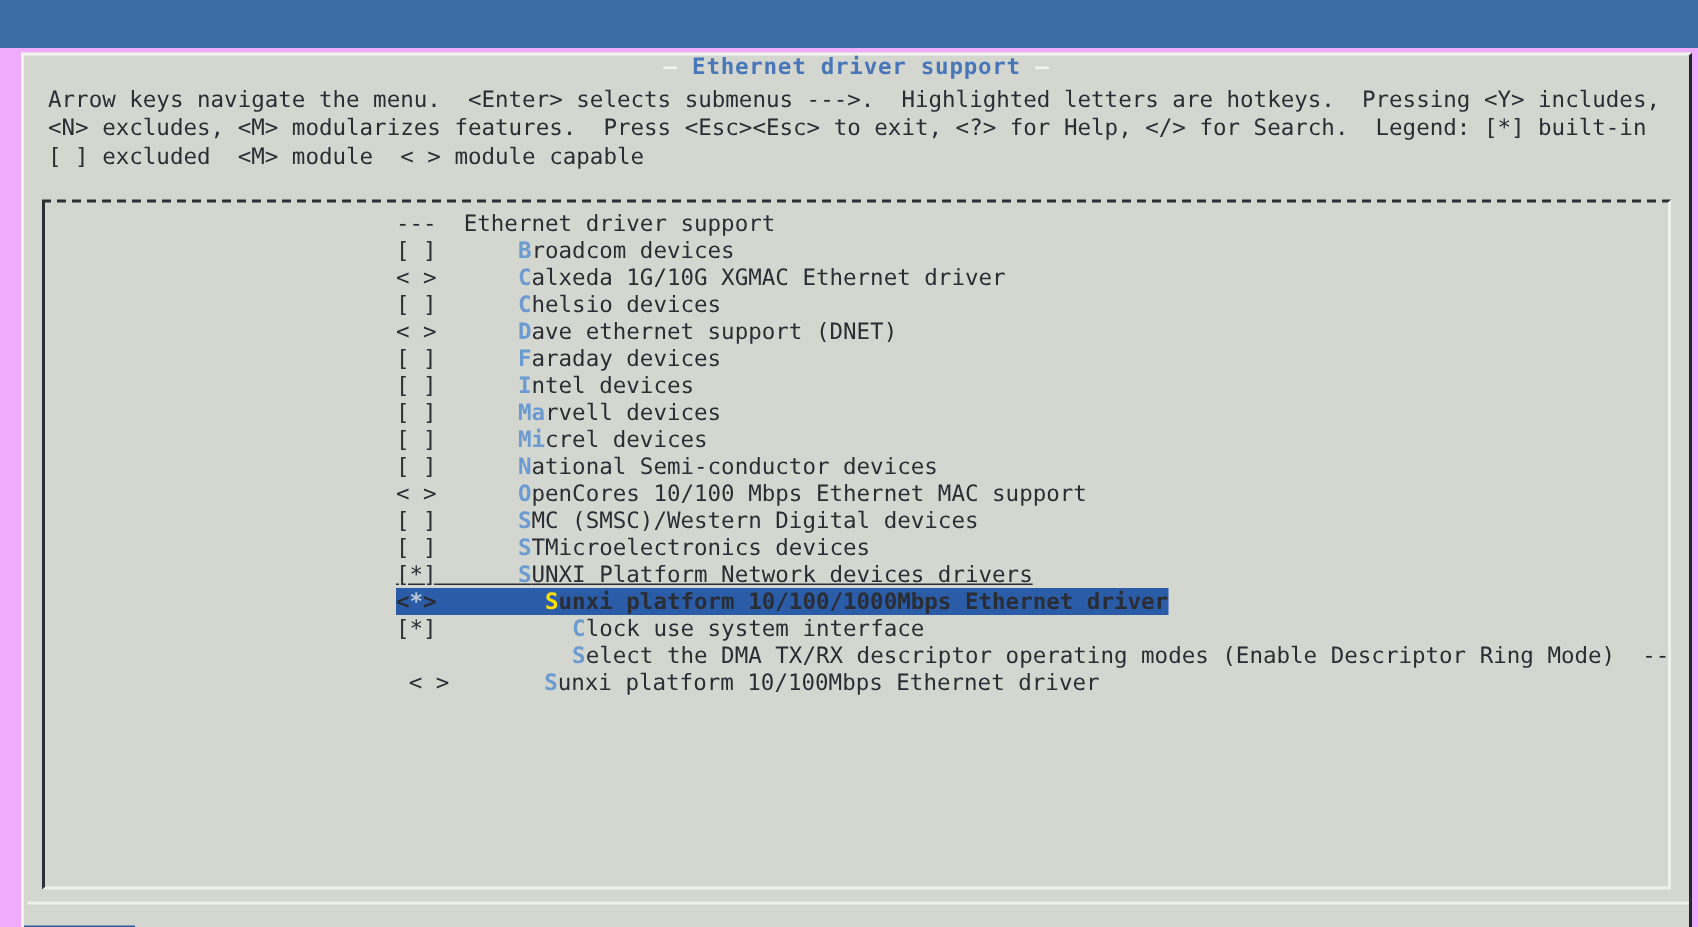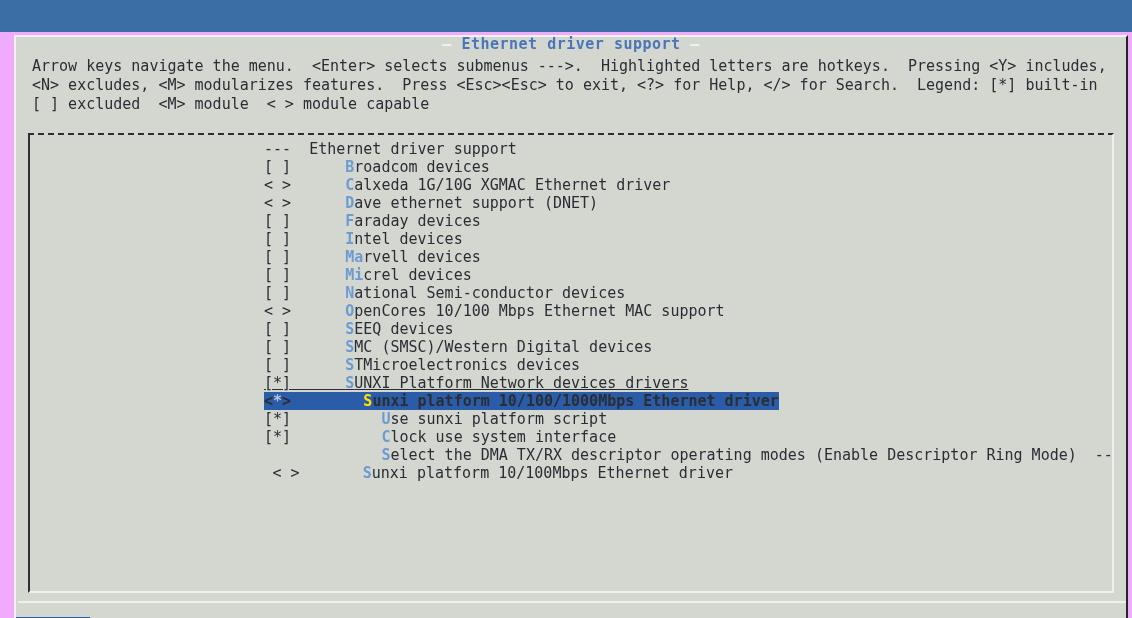--- a/index.html
+++ b/index.html
@@ -191,33 +191,32 @@
 
     <div class="legend">Arrow keys navigate the menu.  &lt;Enter&gt; selects submenus ---&gt;.  Highlighted letters are hotkeys.  Pressing &lt;Y&gt; includes,
 &lt;N&gt; excludes, &lt;M&gt; modularizes features.  Press &lt;Esc&gt;&lt;Esc&gt; to exit, &lt;?&gt; for Help, &lt;/&gt; for Search.  Legend: [*] built-in
 [ ] excluded  &lt;M&gt; module  &lt; &gt; module capable</div>
 
     <div class="menu-box">
       <div class="menu-list" id="menu-list">
           <div class="row comment" style="padding-left: 234px;"><span class="marker">---</span><span>  </span><span class="lbl">Ethernet driver support</span></div>
           <div class="row" style="padding-left: 234px;"><span><span class="marker">[ ]</span><span>      </span><span class="hot">B</span><span class="lbl">roadcom devices</span></span></div>
           <div class="row" style="padding-left: 234px;"><span><span class="marker">&lt; &gt;</span><span>      </span><span class="hot">C</span><span class="lbl">alxeda 1G/10G XGMAC Ethernet driver</span></span></div>
+          <div class="row" style="padding-left: 234px;"><span><span class="marker">[ ]</span><span>      </span><span class="hot">C</span><span class="lbl">helsio devices</span></span></div>
           <div class="row" style="padding-left: 234px;"><span><span class="marker">&lt; &gt;</span><span>      </span><span class="hot">D</span><span class="lbl">ave ethernet support (DNET)</span></span></div>
           <div class="row" style="padding-left: 234px;"><span><span class="marker">[ ]</span><span>      </span><span class="hot">F</span><span class="lbl">araday devices</span></span></div>
           <div class="row" style="padding-left: 234px;"><span><span class="marker">[ ]</span><span>      </span><span class="hot">I</span><span class="lbl">ntel devices</span></span></div>
           <div class="row" style="padding-left: 234px;"><span><span class="marker">[ ]</span><span>      </span><span class="hot">Ma</span><span class="lbl">rvell devices</span></span></div>
           <div class="row" style="padding-left: 234px;"><span><span class="marker">[ ]</span><span>      </span><span class="hot">Mi</span><span class="lbl">crel devices</span></span></div>
           <div class="row" style="padding-left: 234px;"><span><span class="marker">[ ]</span><span>      </span><span class="hot">N</span><span class="lbl">ational Semi-conductor devices</span></span></div>
           <div class="row" style="padding-left: 234px;"><span><span class="marker">&lt; &gt;</span><span>      </span><span class="hot">O</span><span class="lbl">penCores 10/100 Mbps Ethernet MAC support</span></span></div>
-          <div class="row" style="padding-left: 234px;"><span><span class="marker">[ ]</span><span>      </span><span class="hot">S</span><span class="lbl">EEQ devices</span></span></div>
           <div class="row" style="padding-left: 234px;"><span><span class="marker">[ ]</span><span>      </span><span class="hot">S</span><span class="lbl">MC (SMSC)/Western Digital devices</span></span></div>
           <div class="row" style="padding-left: 234px;"><span><span class="marker">[ ]</span><span>      </span><span class="hot">S</span><span class="lbl">TMicroelectronics devices</span></span></div>
           <div class="row" style="padding-left: 234px; text-decoration: underline;"><span><span class="marker">[*]</span><span>      </span><span class="hot">S</span><span class="lbl">UNXI Platform Network devices drivers</span></span></div>
           <div class="row selected" style="padding-left: 234px;"><span class="hl"><span class="marker"><span>&lt;</span><span class="mstar">*</span><span>&gt;</span></span><span>        </span><span class="hot">S</span><span class="lbl">unxi platform 10/100/1000Mbps Ethernet driver</span></span></div>
-          <div class="row" style="padding-left: 234px;"><span><span class="marker">[*]</span><span>          </span><span class="hot">U</span><span class="lbl">se sunxi platform script</span></span></div>
           <div class="row" style="padding-left: 234px;"><span><span class="marker">[*]</span><span>          </span><span class="hot">C</span><span class="lbl">lock use system interface</span></span></div>
           <div class="row" style="padding-left: 234px;"><span><span class="marker">   </span><span>          </span><span class="hot">S</span><span class="lbl">elect the DMA TX/RX descriptor operating modes (Enable Descriptor Ring Mode)  ---&gt;</span></span></div>
           <div class="row" style="padding-left: 242.45px;"><span><span class="marker">&lt; &gt;</span><span>       </span><span class="hot">S</span><span class="lbl">unxi platform 10/100Mbps Ethernet driver</span></span></div>
         </div>
     </div>
 
     <div class="sep"></div>
 
     <div class="buttons" id="button-bar"><span class="btn active"><span>&lt;</span><span class="hoty">S</span><span>elect</span><span>&gt;</span></span><span class="btn-gap"></span><span class="btn"><span>&lt; </span><span class="hotr">E</span><span>xit</span><span> &gt;</span></span><span class="btn-gap"></span><span class="btn"><span>&lt; </span><span class="hotr">H</span><span>elp</span><span> &gt;</span></span></div>
 

